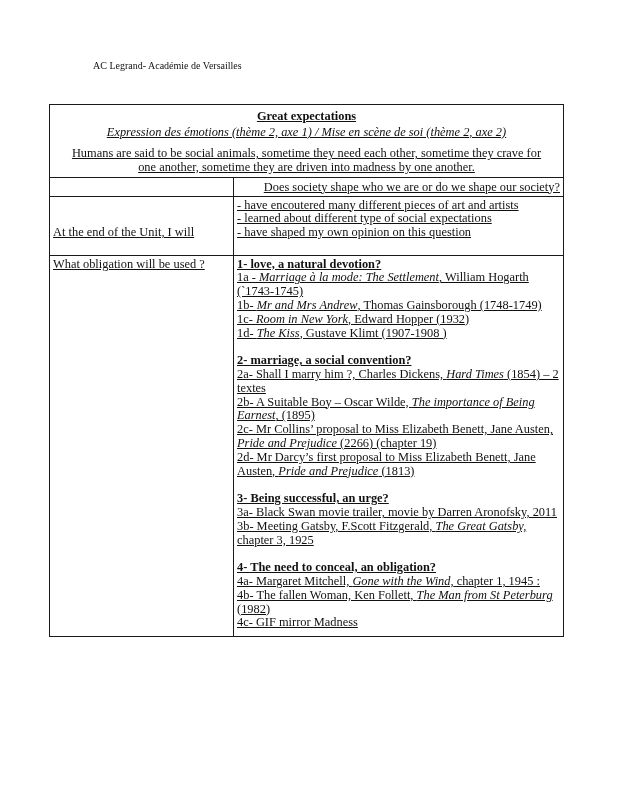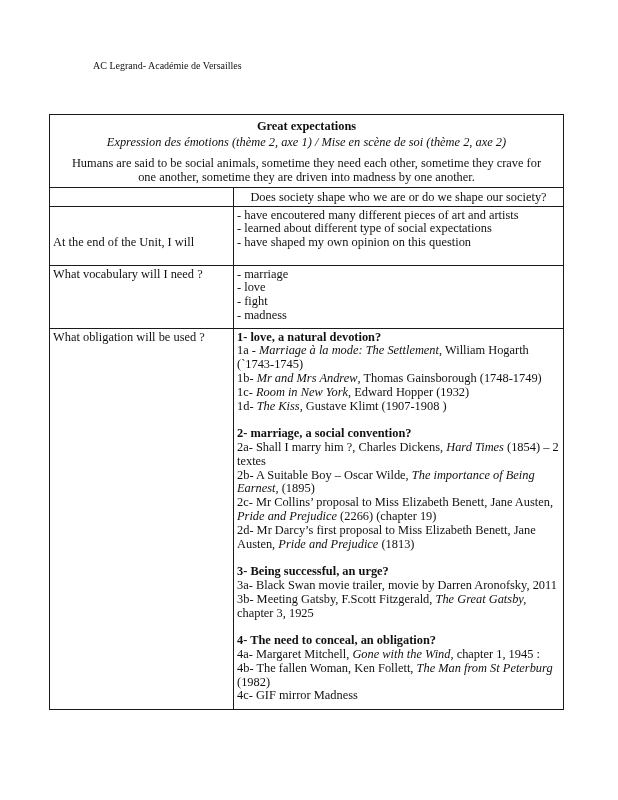--- a/index.html
+++ b/index.html
@@ -21,24 +21,25 @@
       position: absolute;
       left: 57px;
       top: 59px;
       font-size: 10px;
       white-space: nowrap;
       margin-left: 36px;
     }
     .doc-table {
       position: absolute;
       left: 49px;
-      top: 114px;
+      top: 104px;
       width: 514px;
       border-collapse: collapse;
       table-layout: fixed;
+      text-decoration: underline;
     }
     .doc-table td {
       border: 1.3px solid #1a1a1a;
       vertical-align: top;
       padding: 0 3px;
     }
     .doc-table col.c1 { width: 184px; }
     .doc-table col.c2 { width: 330px; }
 
     .title-cell {
@@ -56,21 +57,21 @@
       display: block;
       height: 22px;
       line-height: 15px;
     }
     .title-cell .t-intro {
       display: block;
       line-height: 13.8px;
       padding: 0 4px;
     }
     .row-question td { height: 18px; }
-    .row-question td.q { text-align: center; line-height: 18px; }
+    .row-question td.q { text-align: right; line-height: 18px; }
     .row-goals td { height: 46px; }
     .row-goals td.label { padding-top: 12px; line-height: 46px; }
     .row-goals td.val { padding-top: 2px; margin-left: 11px; }
     .row-vocab td { height: 60px; padding-top: 2px; }
     .row-grammar td { height: 46px; padding-top: 2px; }
     .row-docs td { height: 378px; padding-top: 2px; }
 
     .line { display: block; white-space: nowrap; }
     .wrap { display: block; white-space: normal; }
     .section-title { font-weight: bold; display: block; }
@@ -100,29 +101,20 @@
       <td class="q">Does society shape who we are or do we shape our society?</td>
     </tr>
     <tr class="row-goals">
       <td class="label">At the end of the Unit, I will</td>
       <td class="val">
         <span class="line">- have encoutered many different pieces of art and artists</span>
         <span class="line">- learned about different type of social expectations</span>
         <span class="line">- have shaped my own opinion on this question</span>
       </td>
     </tr>
-    <tr class="row-vocab">
-      <td>What vocabulary will I need ?</td>
-      <td>
-        <span class="line">- marriage</span>
-        <span class="line">- love</span>
-        <span class="line">- fight</span>
-        <span class="line">- madness</span>
-      </td>
-    </tr>
     <tr class="row-docs">
       <td>What obligation will be used ?</td>
       <td>
 
         <span class="section-title">1- love, a natural devotion?</span>
         <span class="wrap"><span>1a - </span><i>Marriage à la mode: The Settlement</i><span>, William Hogarth (`1743-1745)</span></span>
         <span class="wrap"><span>1b- </span><i>Mr and Mrs Andrew</i><span>, Thomas Gainsborough (1748-1749)</span></span>
         <span class="wrap"><span>1c- </span><i>Room in New York</i><span>, Edward Hopper (1932)</span></span>
         <span class="wrap"><span>1d- </span><i>The Kiss</i><span>, Gustave Klimt (1907-1908 )</span></span>
         <span class="spacer"></span>

